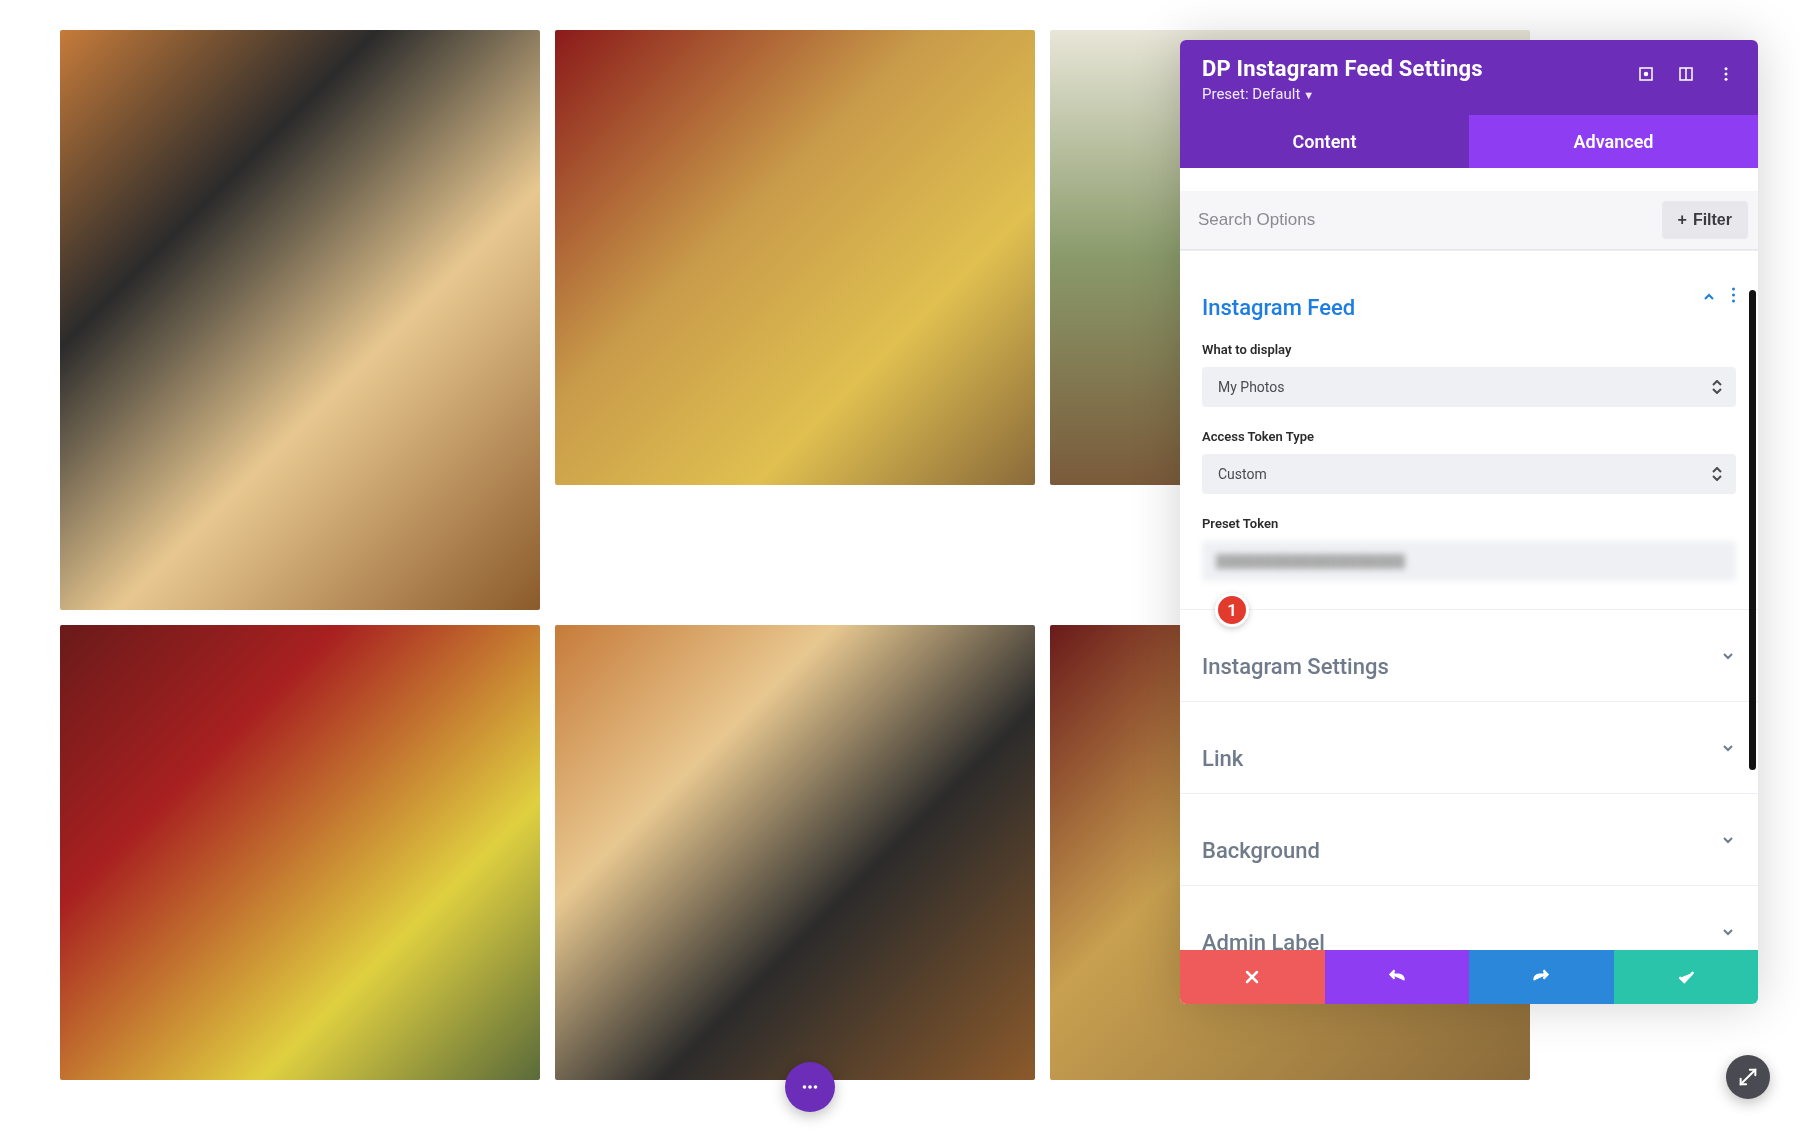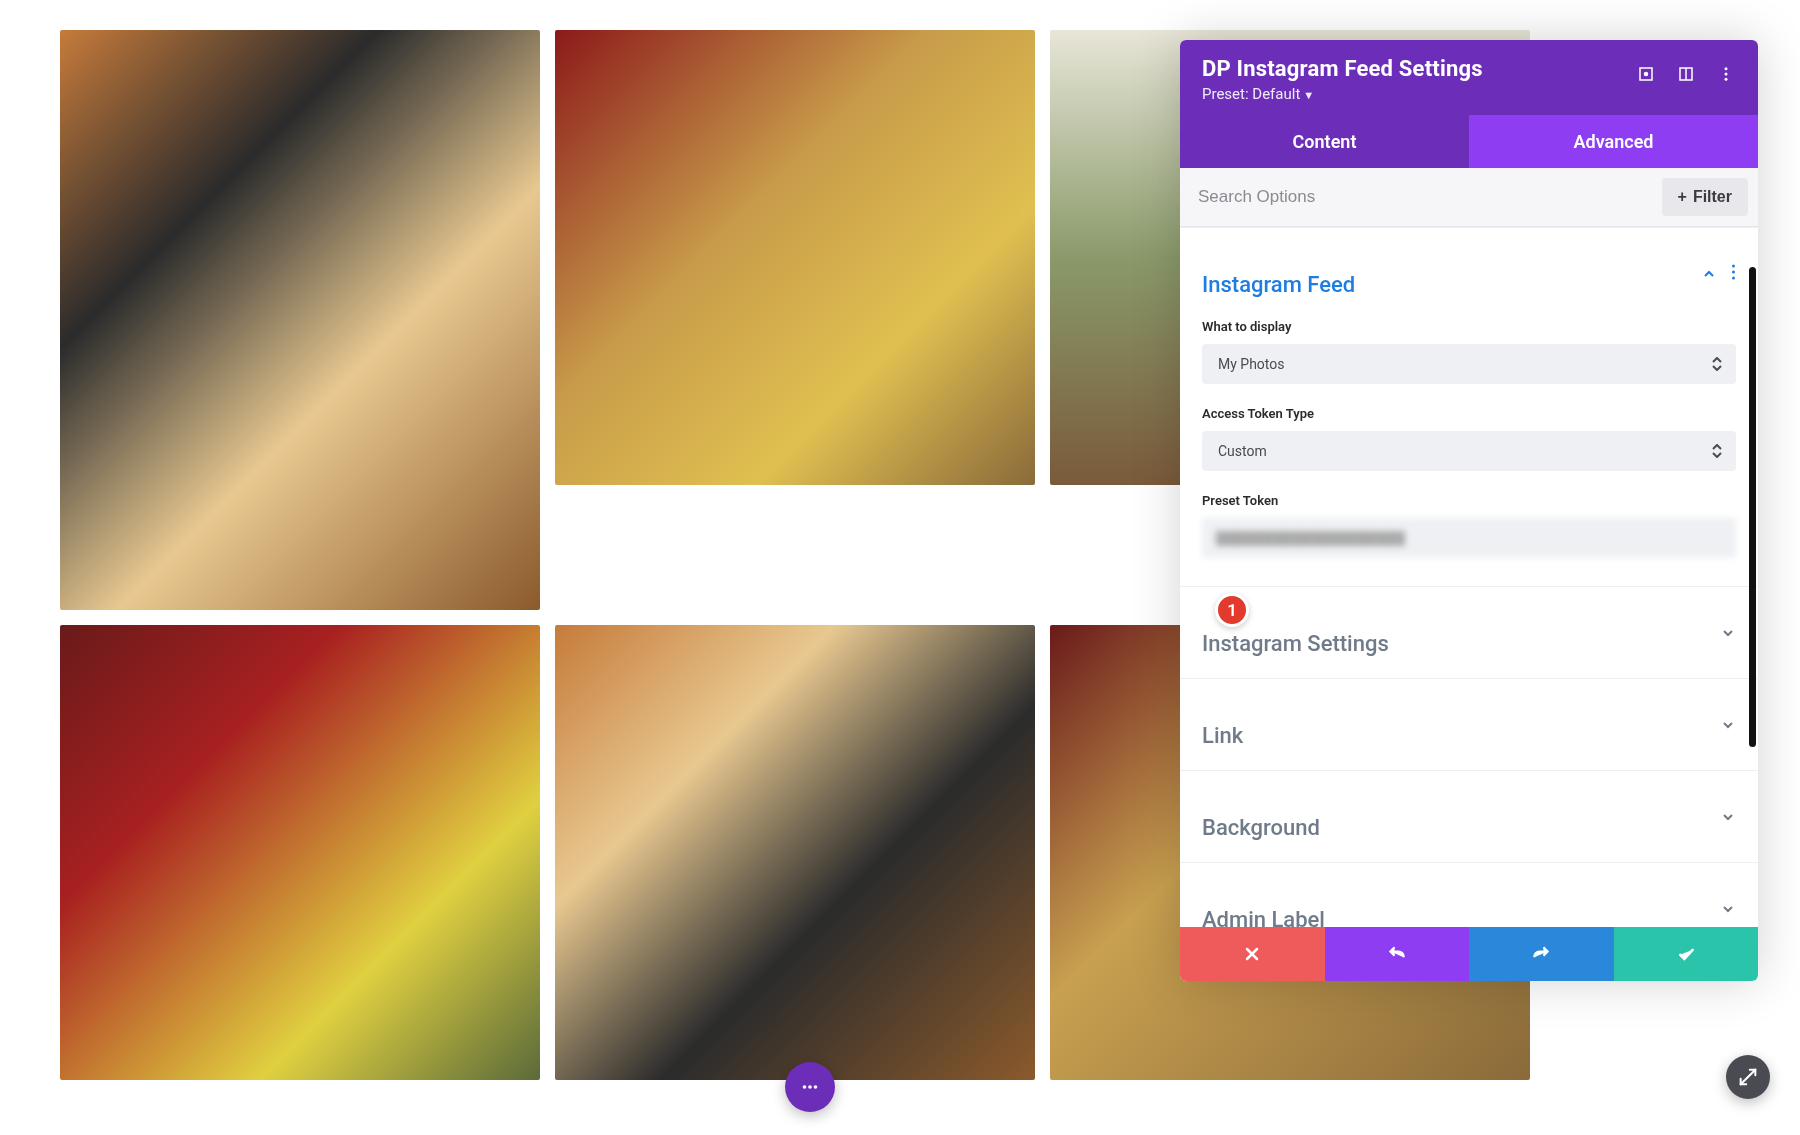--- a/index.html
+++ b/index.html
@@ -96,20 +96,21 @@
       white-space: nowrap;
     }
     .tab.active { background: #6c2eb9; }
 
     .search-row {
       display: flex;
       align-items: center;
       padding: 10px 10px 10px 18px;
       background: #f6f6f8;
       border-bottom: 1px solid #e4e4ea;
+      margin-top: 23px;
     }
     .search-input {
       flex: 1;
       border: none;
       background: transparent;
       font-size: 17px;
       color: #53535a;
       outline: none;
     }
     .search-input::placeholder { color: #8a8a92; }

